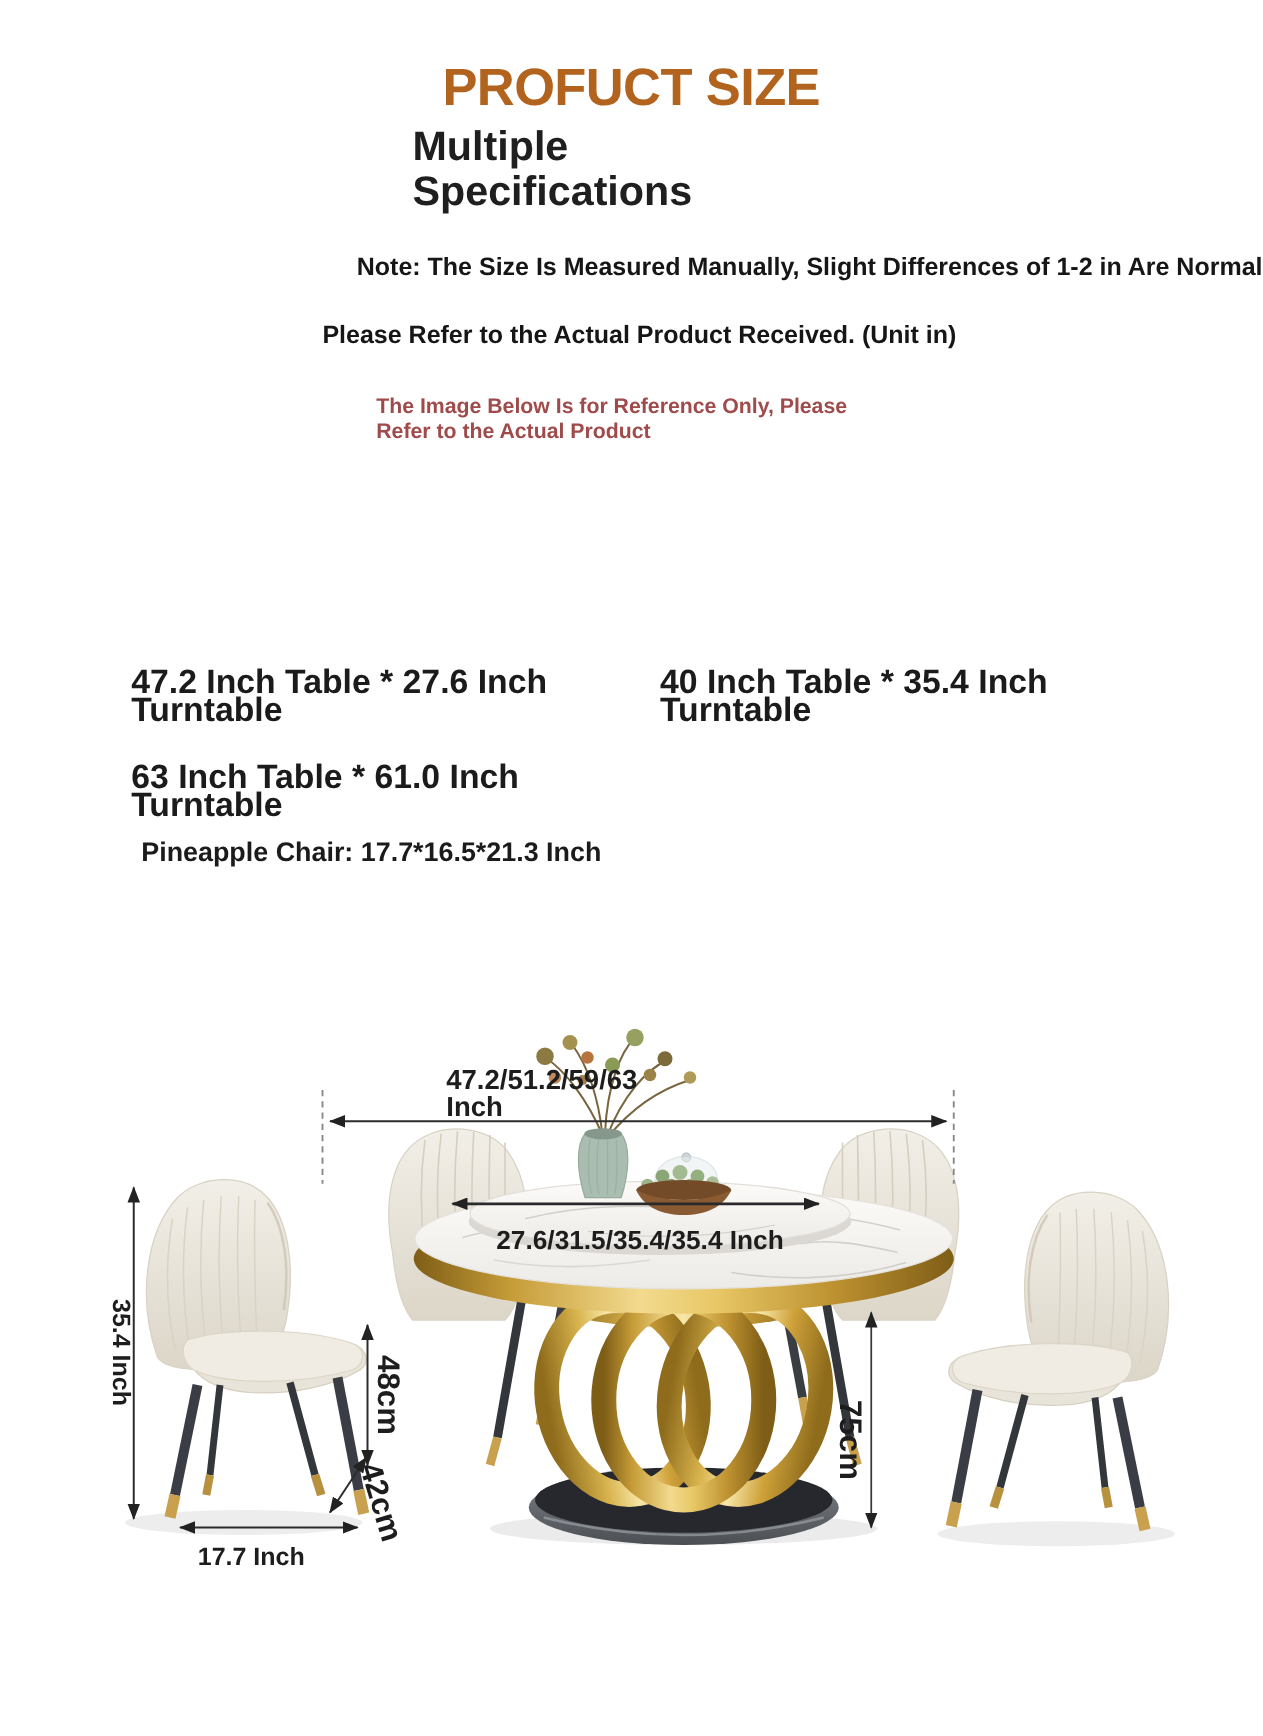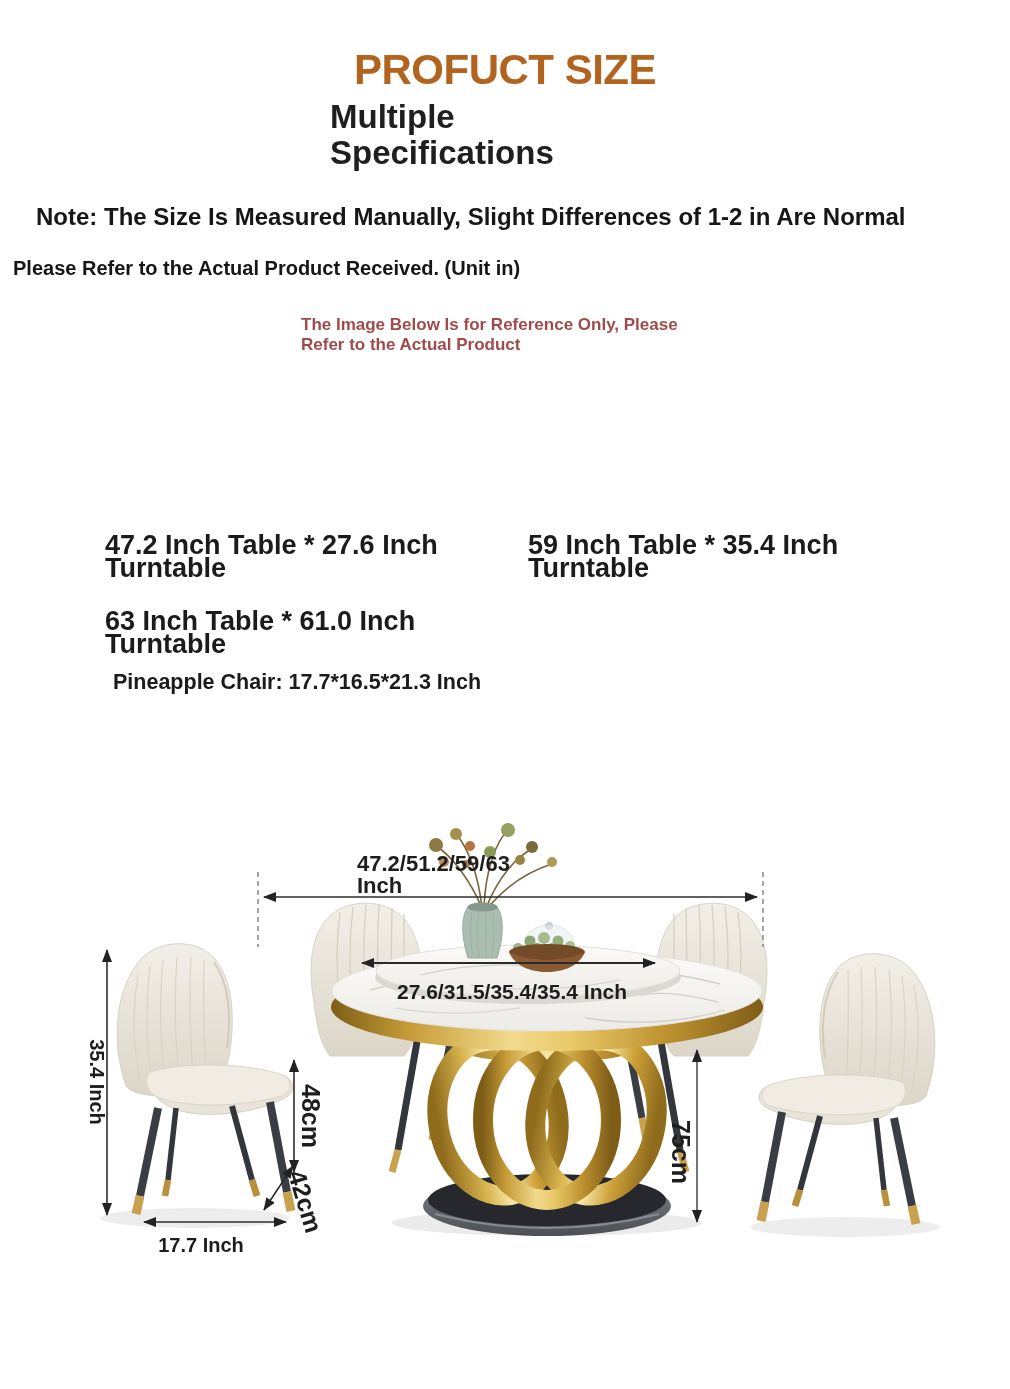--- a/index.html
+++ b/index.html
@@ -4,23 +4,23 @@
 <style>
   * { margin:0; padding:0; box-sizing:border-box; }
   body { background:#fff; }
   .page { position:relative; width:1010px; height:1255px; background:#ffffff; overflow:hidden;
           font-family:"Liberation Sans","DejaVu Sans",sans-serif; color:#1c1c1c; }
 
   .title { position:absolute; top:46px; left:0; width:100%; text-align:center;
            font-size:42px; font-weight:700; letter-spacing:-0.5px; color:#b2641f; }
   .subtitle { position:absolute; top:99px; left:330px; width:262px;
               font-size:33px; font-weight:700; line-height:36px; color:#1f1f1f; }
-  .note-main { position:absolute; top:203px; left:0; width:100%; text-align:left;
-               font-size:24px; font-weight:700; color:#161616;padding-left:36px; }
-  .note-sub { position:absolute; top:257px; left:0; width:100%; text-align:left;
+  .note-main { position:absolute; top:203px; left:0; width:100%; text-align:right;
+               font-size:20px; font-weight:700; color:#161616;padding-left:36px; }
+  .note-sub { position:absolute; top:257px; left:0; width:100%; text-align:center;
               font-size:20px; font-weight:700; color:#161616;padding-left:13px; }
   .note-warning { position:absolute; top:315px; left:301px; width:400px;
                   font-size:17px; font-weight:700; line-height:20px; color:#a04b4b; }
 
   .badge { position:absolute; top:448px; left:95px; width:360px; height:54px;
            border-radius:27px; background:linear-gradient(180deg,#c9731d 0%,#bb6413 70%,#aa5a10 100%);
            display:flex; align-items:center; justify-content:center; overflow:hidden; }
   .badge-label { position:relative; z-index:2; font-size:19px; font-weight:400; color:#ffe0bb; }
   .badge-watermark { position:absolute; z-index:1; left:17%; top:16%; width:66%; height:66%;
            background:repeating-linear-gradient(90deg, rgba(255,244,228,0.9) 0 7px, rgba(255,244,228,0) 7px 26px);
@@ -41,21 +41,21 @@
 
   <div class="title">PROFUCT SIZE</div>
   <div class="subtitle">Multiple Specifications</div>
   <div class="note-main">Note: The Size Is Measured Manually, Slight Differences of 1-2 in Are Normal</div>
   <div class="note-sub">Please Refer to the Actual Product Received. (Unit in)</div>
   <div class="note-warning">The Image Below Is for Reference Only, Please Refer to the Actual Product</div>
 
 
   <div class="specs">
     <div class="spec-item">47.2 Inch Table * 27.6 Inch Turntable</div>
-    <div class="spec-item">59 Inch Table * 35.4 Inch Turntable</div>
+    <div class="spec-item">40 Inch Table * 35.4 Inch Turntable</div>
     <div class="spec-item">63 Inch Table * 61.0 Inch Turntable</div>
   </div>
 
   <div class="chair-spec">Pineapple Chair: 17.7*16.5*21.3 Inch</div>
 
   <svg class="diagram" viewBox="0 800 1010 589" xmlns="http://www.w3.org/2000/svg">
     <defs>
       <linearGradient id="gMarble" x1="0" y1="0" x2="0" y2="1">
         <stop offset="0" stop-color="#fcfbf9"></stop>
           <stop offset="1" stop-color="#ecebe7"></stop>

